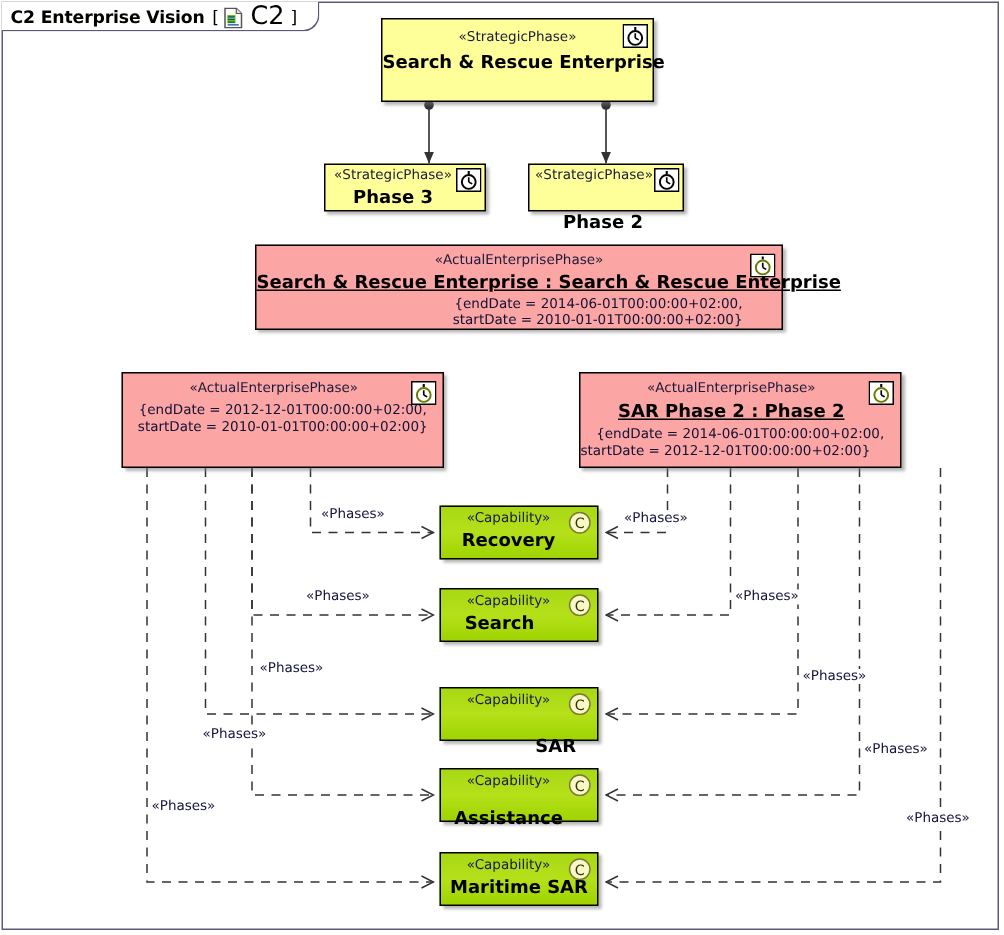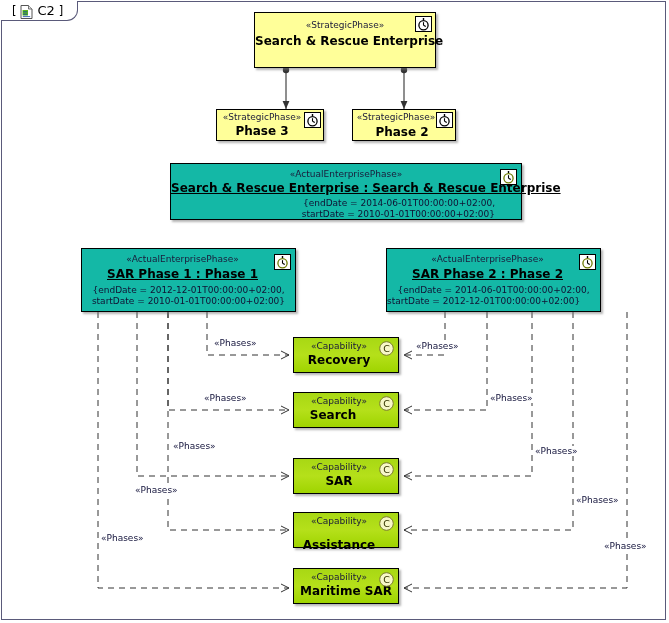--- a/index.html
+++ b/index.html
@@ -43,21 +43,21 @@
     font-weight: bold;
     color: #000000;
     letter-spacing: -0.1px;
   }
   .frame-tab .fbracket {
     font-size: 11.5px;
     color: #000000;
     margin-left: 5px;
   }
   .frame-tab .fcode {
-    font-size: 13px;
+    font-size: 17px;
     color: #000000;
     margin-left: 2px;
   }
   .doc-icon {
     display: inline-block;
     position: relative;
     width: 13px; height: 14px;
     margin: 0 3px 0 3px;
     vertical-align: middle;
   }
@@ -90,21 +90,21 @@
     white-space: nowrap;
   }
   .node .nname.underline { text-decoration: underline; }
   .node .props {
     font-size: 9px;
     color: #111133;
     line-height: 11px;
     white-space: nowrap;
   }
   .phase-node { background: #ffff99; }
-  .actual-node { background: #14b8a6; }
+  .actual-node { background: #fca5a5; }
   .cap-node {
     background: linear-gradient(to bottom, #a8d814 0%, #b5e01a 50%, #9fd400 100%);
     background-color: #aadd11;
   }
   
   .clock-icon {
     position: absolute;
     width: 17px; height: 16px;
   }
   
@@ -202,21 +202,21 @@
       <rect x="0.5" y="0.5" width="16" height="15" fill="#ffffff" stroke="#000000" stroke-width="1"></rect>
       <line x1="8.5" y1="2" x2="8.5" y2="4" stroke="#000000" stroke-width="1.4"></line>
       <circle cx="8.5" cy="9.3" r="4.6" fill="none" stroke="#000000" stroke-width="1.3"></circle>
       <line x1="8.5" y1="9.3" x2="8.5" y2="6.2" stroke="#000000" stroke-width="1.1"></line>
       <line x1="8.5" y1="9.3" x2="10.8" y2="10.6" stroke="#000000" stroke-width="1.1"></line>
     </svg>
   </div>
 
   <div class="node phase-node" style="left:352px; top:109px; width:104px; height:32px;">
     <div class="stereo" style="margin-top:2px; padding-right:16px;">«StrategicPhase»</div>
-    <div class="nname" style="margin-top:2px; padding-right:4px;">Phase 2</div>
+    <div class="nname" style="margin-top:18px; padding-right:4px;">Phase 2</div>
     <svg class="clock-icon" style="right:2px; top:2px;" viewBox="0 0 17 16">
       <rect x="0.5" y="0.5" width="16" height="15" fill="#ffffff" stroke="#000000" stroke-width="1"></rect>
       <line x1="8.5" y1="2" x2="8.5" y2="4" stroke="#000000" stroke-width="1.4"></line>
       <circle cx="8.5" cy="9.3" r="4.6" fill="none" stroke="#000000" stroke-width="1.3"></circle>
       <line x1="8.5" y1="9.3" x2="8.5" y2="6.2" stroke="#000000" stroke-width="1.1"></line>
       <line x1="8.5" y1="9.3" x2="10.8" y2="10.6" stroke="#000000" stroke-width="1.1"></line>
     </svg>
   </div>
 
   <div class="node actual-node" style="left:170px; top:163px; width:352px; height:57px;">
@@ -228,21 +228,20 @@
       <rect x="0.5" y="0.5" width="16" height="15" fill="#ffffff" stroke="#000000" stroke-width="1"></rect>
       <line x1="8.5" y1="2" x2="8.5" y2="4" stroke="#000000" stroke-width="1.4"></line>
       <circle cx="8.5" cy="9.3" r="4.6" fill="none" stroke="#6b7a00" stroke-width="1.3"></circle>
       <line x1="8.5" y1="9.3" x2="8.5" y2="6.2" stroke="#000000" stroke-width="1.1"></line>
       <line x1="8.5" y1="9.3" x2="10.8" y2="10.6" stroke="#000000" stroke-width="1.1"></line>
     </svg>
   </div>
 
   <div class="node actual-node" style="left:81px; top:248px; width:215px; height:64px;">
     <div class="stereo" style="margin-top:5px; padding-right:12px;">«ActualEnterprisePhase»</div>
-    <div class="nname underline" style="margin-top:2px; padding-right:12px;">SAR Phase 1 : Phase 1</div>
     <div class="props" style="text-align:center; margin-top:4px;">{endDate = 2012-12-01T00:00:00+02:00,</div>
     <div class="props" style="text-align:center;">startDate = 2010-01-01T00:00:00+02:00}</div>
     <svg class="clock-icon" style="right:4px; top:5px;" viewBox="0 0 17 16">
       <rect x="0.5" y="0.5" width="16" height="15" fill="#ffffff" stroke="#000000" stroke-width="1"></rect>
       <line x1="8.5" y1="2" x2="8.5" y2="4" stroke="#000000" stroke-width="1.4"></line>
       <circle cx="8.5" cy="9.3" r="4.6" fill="none" stroke="#6b7a00" stroke-width="1.3"></circle>
       <line x1="8.5" y1="9.3" x2="8.5" y2="6.2" stroke="#000000" stroke-width="1.1"></line>
       <line x1="8.5" y1="9.3" x2="10.8" y2="10.6" stroke="#000000" stroke-width="1.1"></line>
     </svg>
   </div>
@@ -274,21 +273,21 @@
     <div class="stereo" style="margin-top:3px; padding-right:14px;">«Capability»</div>
     <div class="nname" style="margin-top:1px; padding-right:26px;">Search</div>
     <svg class="c-icon" style="right:4px; top:3px;" viewBox="0 0 15 15">
       <circle cx="7.5" cy="7.5" r="6.8" fill="#f7f7c8" stroke="#7a7a30" stroke-width="1"></circle>
       <text x="7.5" y="11" text-anchor="middle" font-size="9.5" font-family="DejaVu Sans, sans-serif" fill="#333300">C</text>
     </svg>
   </div>
 
   <div class="node cap-node" style="left:293px; top:458px; width:106px; height:36px;">
     <div class="stereo" style="margin-top:3px; padding-right:14px;">«Capability»</div>
-    <div class="nname" style="margin-top:1px; padding-right:14px;">SAR</div>
+    <div class="nname" style="margin-top:17px; padding-right:14px;text-align:right;">SAR</div>
     <svg class="c-icon" style="right:4px; top:3px;" viewBox="0 0 15 15">
       <circle cx="7.5" cy="7.5" r="6.8" fill="#f7f7c8" stroke="#7a7a30" stroke-width="1"></circle>
       <text x="7.5" y="11" text-anchor="middle" font-size="9.5" font-family="DejaVu Sans, sans-serif" fill="#333300">C</text>
     </svg>
   </div>
 
   <div class="node cap-node" style="left:293px; top:512px; width:106px; height:36px;">
     <div class="stereo" style="margin-top:3px; padding-right:14px;">«Capability»</div>
     <div class="nname" style="margin-top:11px; padding-right:14px;">Assistance</div>
     <svg class="c-icon" style="right:4px; top:3px;" viewBox="0 0 15 15">
@@ -301,20 +300,21 @@
     <div class="stereo" style="margin-top:3px; padding-right:14px;">«Capability»</div>
     <div class="nname" style="margin-top:1px;">Maritime SAR</div>
     <svg class="c-icon" style="right:4px; top:3px;" viewBox="0 0 15 15">
       <circle cx="7.5" cy="7.5" r="6.8" fill="#f7f7c8" stroke="#7a7a30" stroke-width="1"></circle>
       <text x="7.5" y="11" text-anchor="middle" font-size="9.5" font-family="DejaVu Sans, sans-serif" fill="#333300">C</text>
     </svg>
   </div>
 
   <div class="frame-border"></div>
   <div class="frame-tab">
+    <span class="ftitle">C2 Enterprise Vision</span>
     <span class="fbracket">[</span>
     <span class="doc-icon">
       <svg width="13" height="14" viewBox="0 0 13 14">
         <path d="M1,0.5 L8.5,0.5 L12,4 L12,13.5 L1,13.5 z" fill="#ffffff" stroke="#555555" stroke-width="1"></path>
         <path d="M8.5,0.5 L8.5,4 L12,4" fill="#dddddd" stroke="#555555" stroke-width="0.8"></path>
         <rect x="2.5" y="5" width="5.5" height="5.5" fill="#66cc00"></rect>
         <line x1="3" y1="6.3" x2="7.5" y2="6.3" stroke="#1144aa" stroke-width="0.8"></line>
         <line x1="3" y1="8" x2="7.5" y2="8" stroke="#1144aa" stroke-width="0.8"></line>
         <line x1="3" y1="9.7" x2="7.5" y2="9.7" stroke="#1144aa" stroke-width="0.8"></line>
         <line x1="2.8" y1="11.6" x2="10.2" y2="11.6" stroke="#1144aa" stroke-width="0.8"></line>

